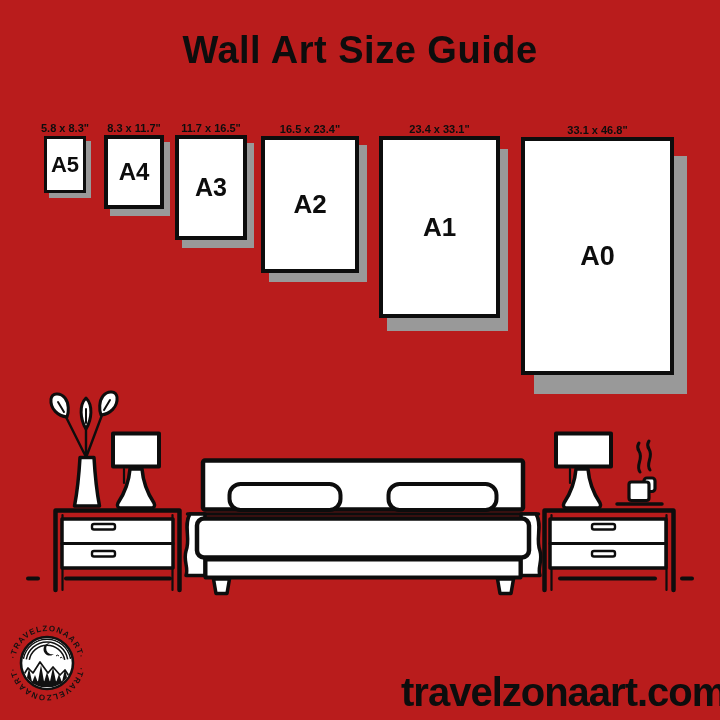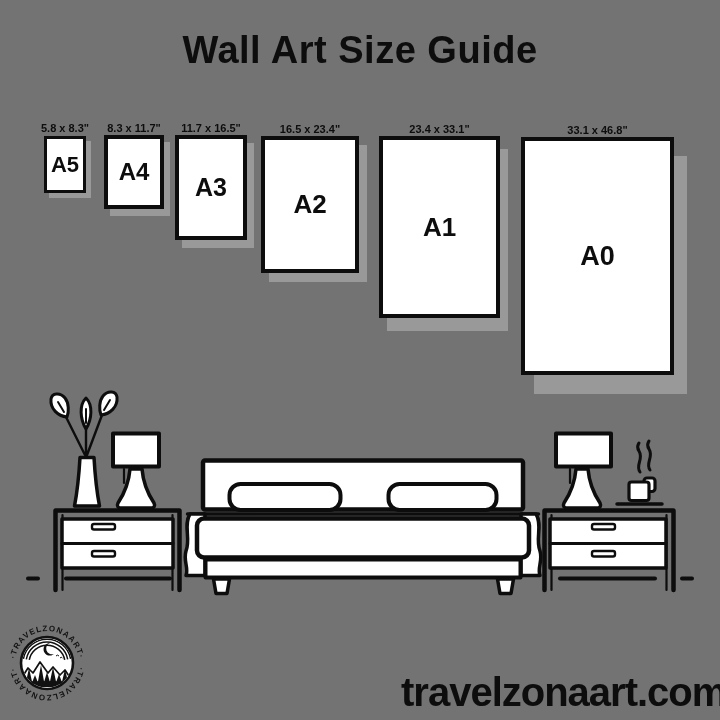--- a/index.html
+++ b/index.html
@@ -1,17 +1,17 @@
 <!DOCTYPE html>
 <html><head>
 <meta charset="utf-8">
 <style>
   html,body{margin:0;padding:0;background:#fff;}
   .canvas{
-    position:relative;width:720px;height:720px;background:#737373;overflow:hidden;
+    position:relative;width:720px;height:720px;background:#b91c1c;overflow:hidden;
     font-family:"Liberation Sans", sans-serif;color:#0d0d0d;
   }
   .title{
     position:absolute;top:31px;left:0;width:720px;text-align:center;
     font-size:38px;line-height:38px;font-weight:bold;letter-spacing:.5px;
   }
   .frame{
     position:absolute;box-sizing:border-box;border:4px solid #0d0d0d;background:#fff;
     display:flex;align-items:center;justify-content:center;font-weight:bold;
   }

